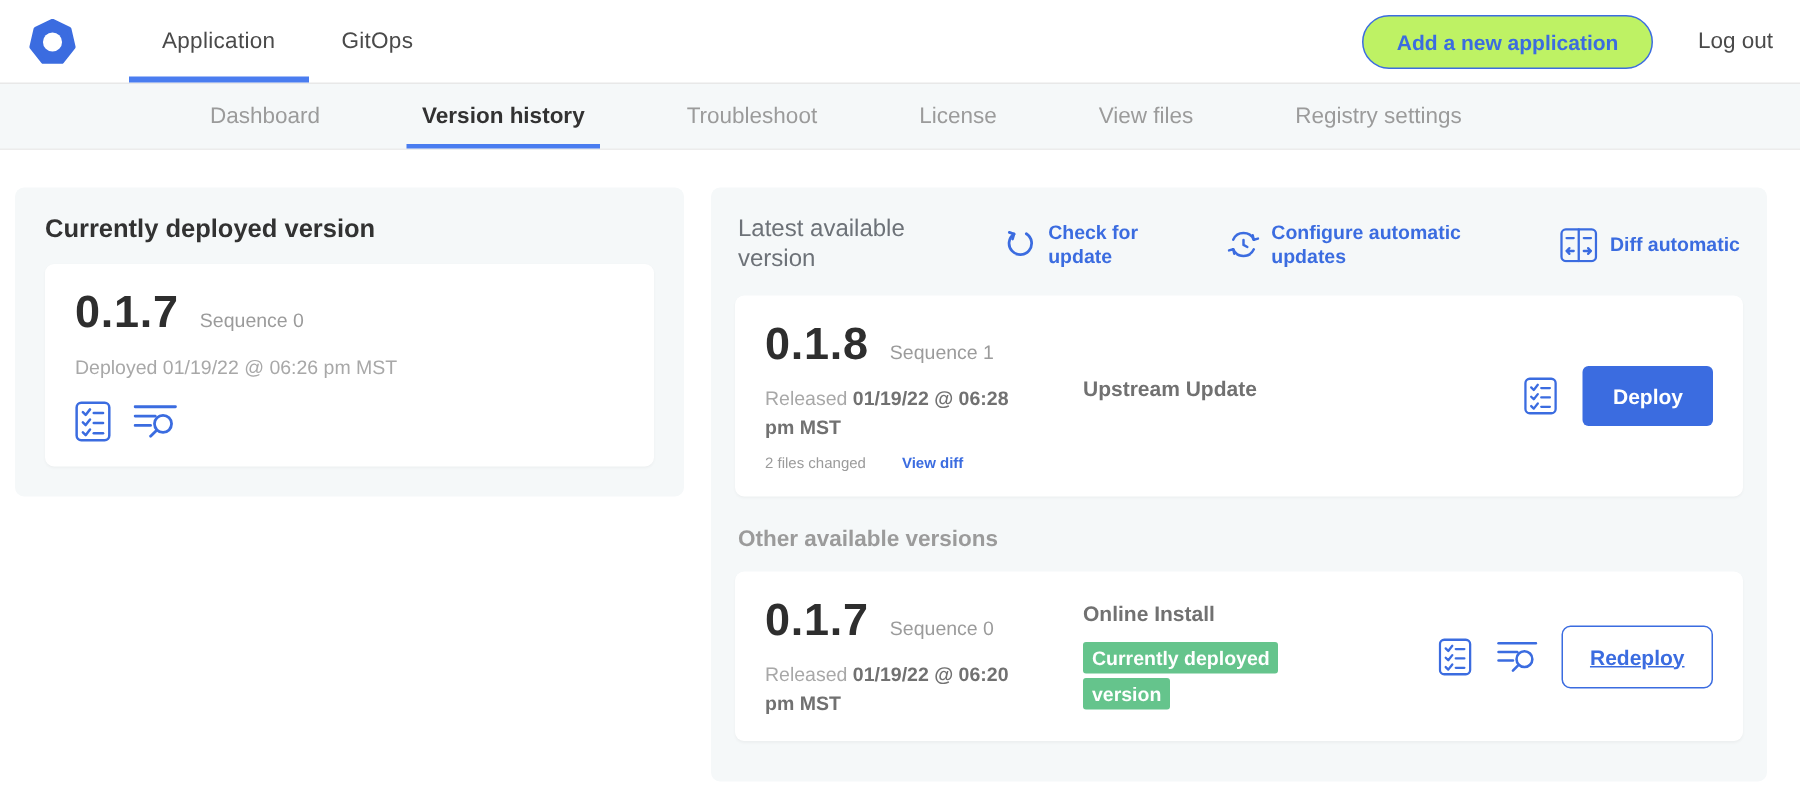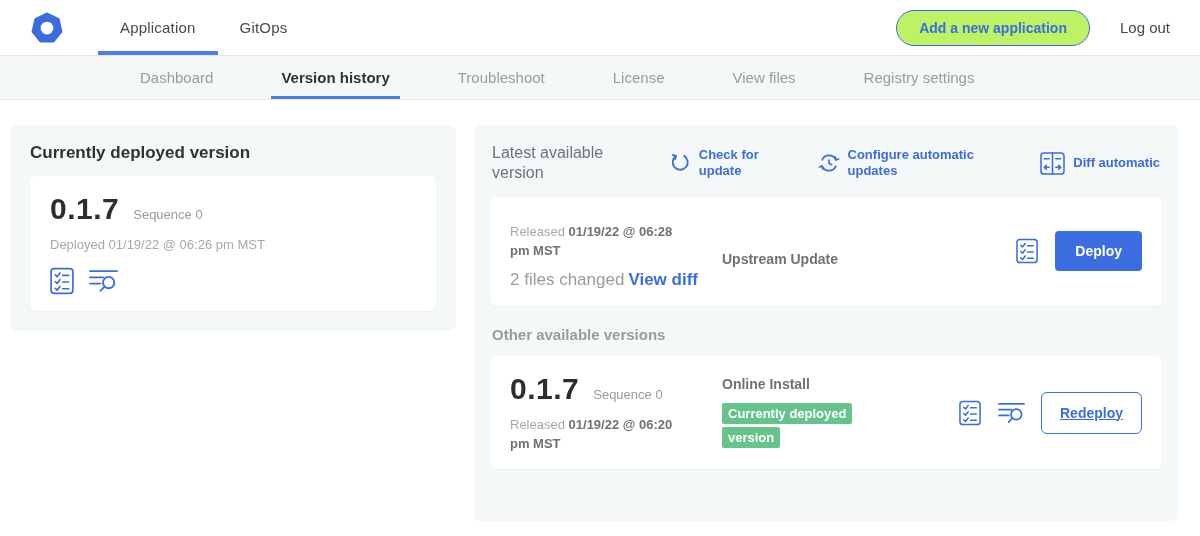--- a/index.html
+++ b/index.html
@@ -9,21 +9,21 @@
     --panel-bg:#f5f8f9;
     --dark:#323232;
     --muted:#9b9b9b;
     --mid:#717171;
   }
   *{box-sizing:border-box;margin:0;padding:0;}
   html,body{width:1200px;height:536px;}
   body{font-family:"Liberation Sans",sans-serif;background:#fff;overflow:hidden;}
 
   
-  .topnav{height:56px;display:flex;align-items:center;padding:0 30px;border-bottom:1px solid #e8e8e8;background:#fff;}
+  .topnav{height:56px;display:flex;align-items:center;padding:0 18px;border-bottom:1px solid #e8e8e8;background:#fff;}
   .logo{width:34px;height:34px;margin-right:34px;flex:none;}
   .topnav-tabs{display:flex;height:100%;}
   .topnav-tab{position:relative;display:flex;align-items:center;padding:0 22px;font-size:15px;color:#4a4a4a;cursor:pointer;letter-spacing:.2px;}
   .topnav-tab.active::after{content:"";position:absolute;left:0;right:0;bottom:0;height:4px;background:var(--underline);}
   .topnav-spacer{flex:1;}
   .add-app-btn{border:1px solid var(--blue);color:var(--blue);background:#bef264;border-radius:18px;
     font-family:inherit;font-weight:700;font-size:14px;padding:9px 22px;margin-right:30px;cursor:pointer;}
   .logout{font-size:15px;color:#4a4a4a;cursor:pointer;}
 
   
@@ -54,21 +54,21 @@
   .right-header{display:flex;justify-content:space-between;align-items:center;margin-bottom:14px;padding:0 2px;}
   .right-title{width:132px;font-size:16px;color:#6d7278;line-height:1.25;}
   .header-action{display:flex;align-items:center;gap:8px;color:var(--blue);font-size:13px;font-weight:700;cursor:pointer;line-height:1.25;}
   .label-w72{width:74px;}
   .label-w148{width:148px;}
   .nowrap{white-space:nowrap;}
 
   .release-card{background:#fff;border-radius:6px;padding:16px 20px;display:flex;box-shadow:0 1px 2px rgba(0,0,0,.04);}
   .ver-col{width:212px;flex:none;}
   .rel-line{width:170px;}
-  .files-row{margin-top:9px;font-size:17px;color:var(--muted);display:flex;gap:4px;align-items:baseline;}
+  .files-row{margin-top:9px;font-size:10px;color:var(--muted);display:flex;gap:24px;align-items:baseline;}
   .view-diff{color:var(--blue);font-weight:700;cursor:pointer;}
   .source-col{flex:1;font-size:14px;color:var(--mid);font-weight:700;}
   .card-latest .source-col{padding-top:38px;}
   .card-other .source-col{padding-top:4px;}
   .badge-wrap{margin-top:9px;max-width:152px;line-height:1.75;}
   .badge{background:var(--green);color:#fff;font-size:13px;font-weight:700;padding:3px 6px;border-radius:2px;
     -webkit-box-decoration-break:clone;box-decoration-break:clone;}
   .actions-col{display:flex;align-items:center;gap:16px;align-self:center;flex:none;}
   .deploy-btn{background:var(--blue);color:#fff;font-family:inherit;font-weight:700;font-size:14px;border:none;border-radius:4px;padding:12px 20px;cursor:pointer;}
   .redeploy-btn{background:#fff;color:var(--blue);font-family:inherit;font-weight:700;font-size:14px;border:1px solid var(--blue);border-radius:6px;padding:12px 18px;cursor:pointer;text-decoration:underline;}
@@ -188,20 +188,24 @@
           <line x1="16.5" y1="7" x2="21.5" y2="7"></line>
           <path d="M9.5 16 H4.5 M6.5 14 L4.5 16 l2 2"></path>
           <path d="M16.5 16 H21.5 M19.5 14 l2 2 -2 2"></path>
         </svg>
         <span class="nowrap">Diff automatic</span>
       </div>
     </div>
 
     <div class="release-card card-latest">
       <div class="ver-col">
+        <div class="version-row">
+          <span class="version-number">0.1.8</span>
+          <span class="sequence">Sequence 1</span>
+        </div>
         <div class="date-line rel-line">
           <span>Released</span>
           <span class="date-strong">01/19/22 @ 06:28 pm MST</span>
         </div>
         <div class="files-row">
           <span>2 files changed</span>
           <span class="view-diff">View diff</span>
         </div>
       </div>
       <div class="source-col">

